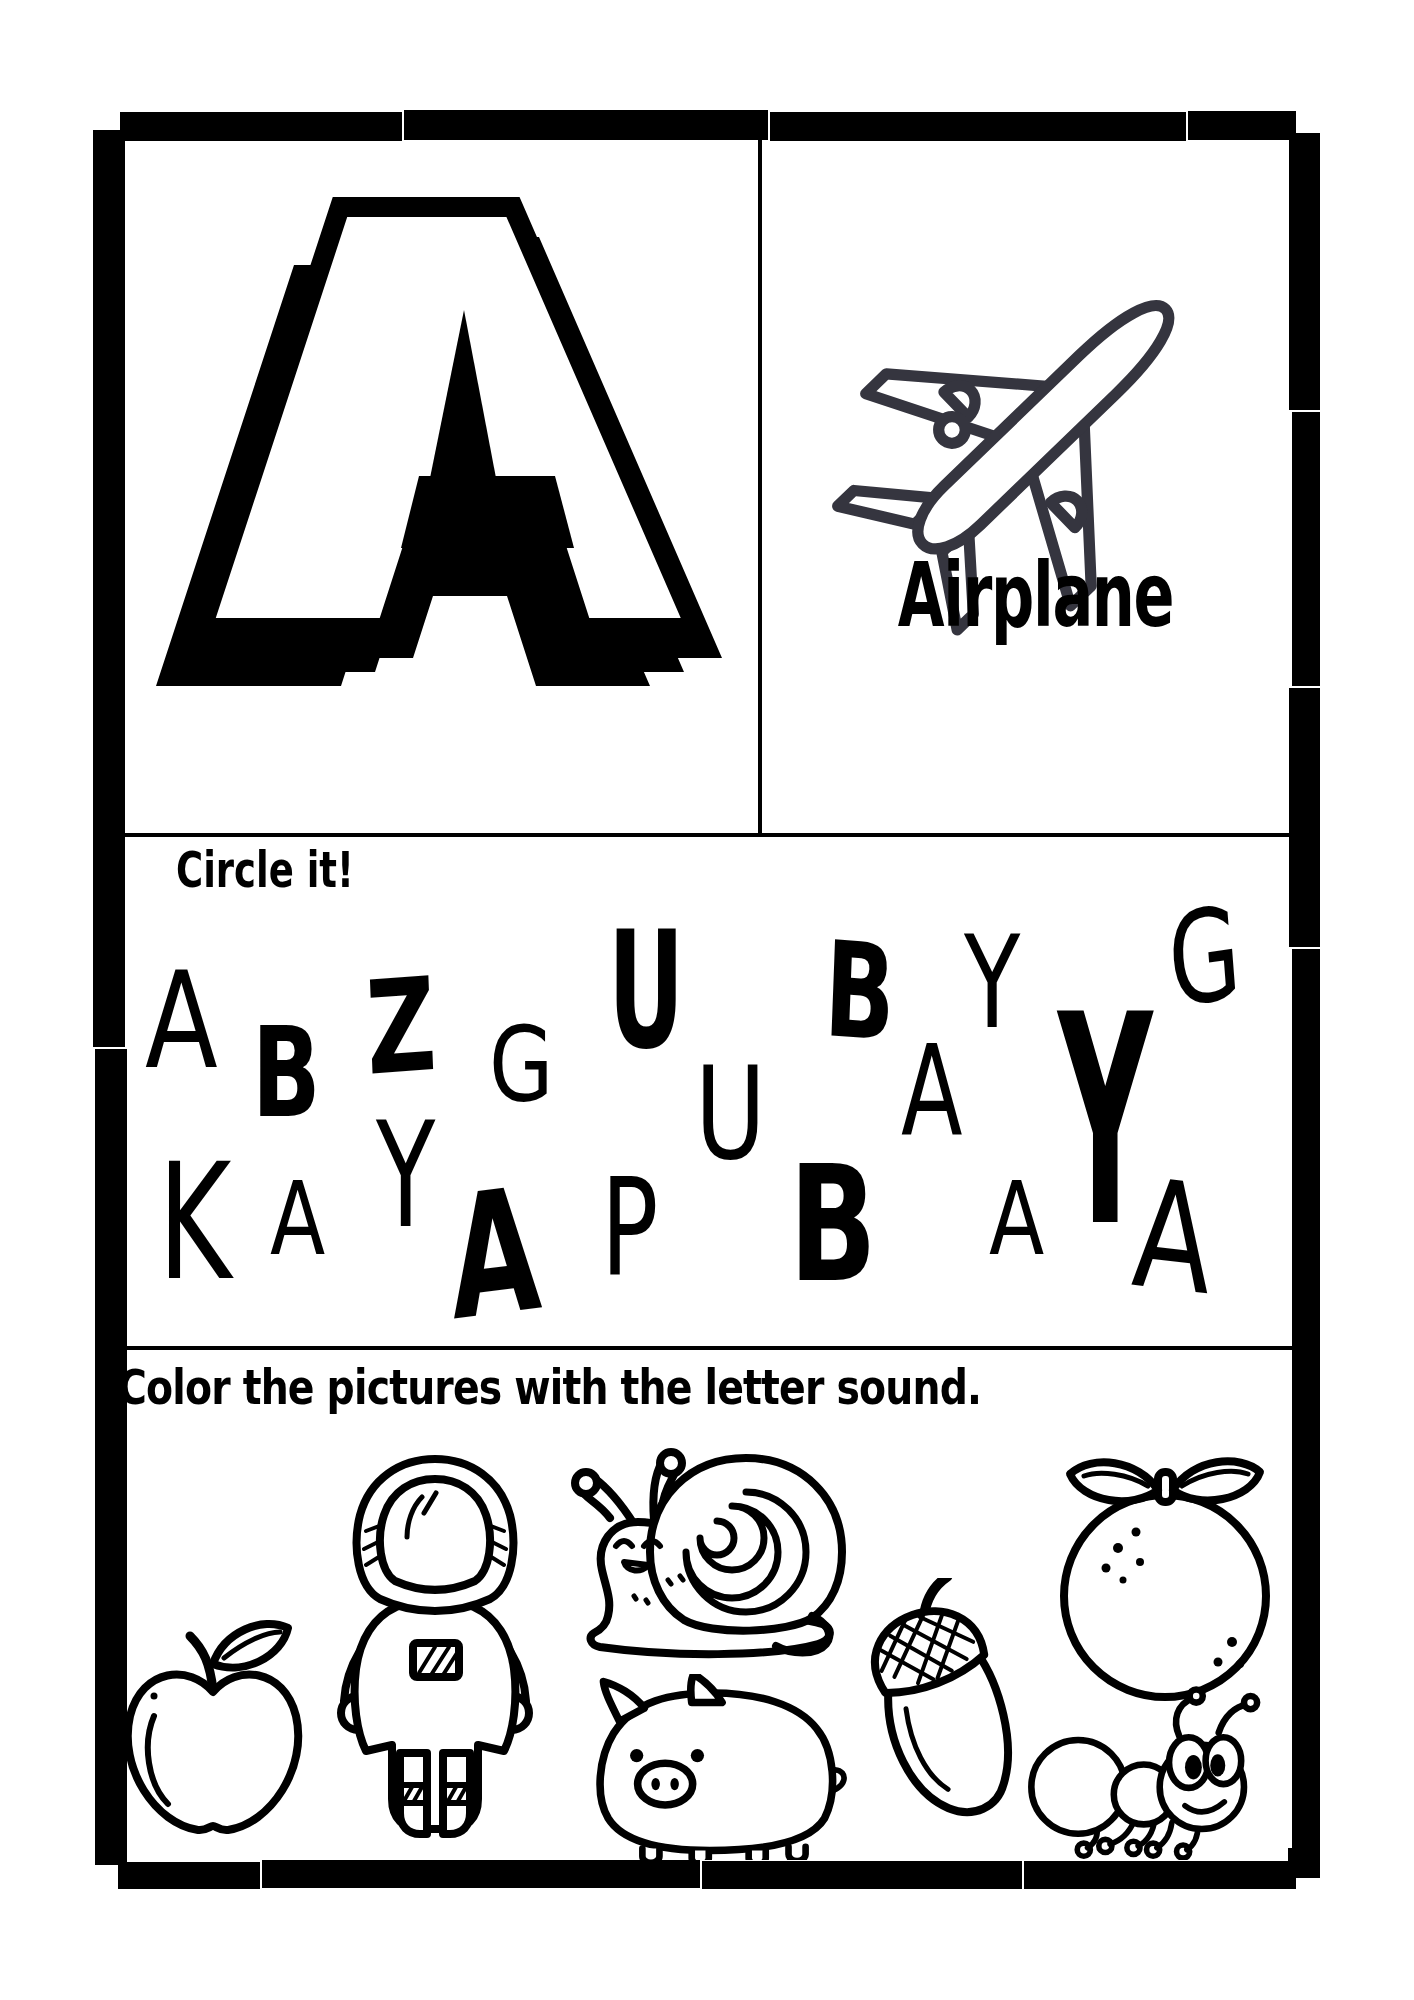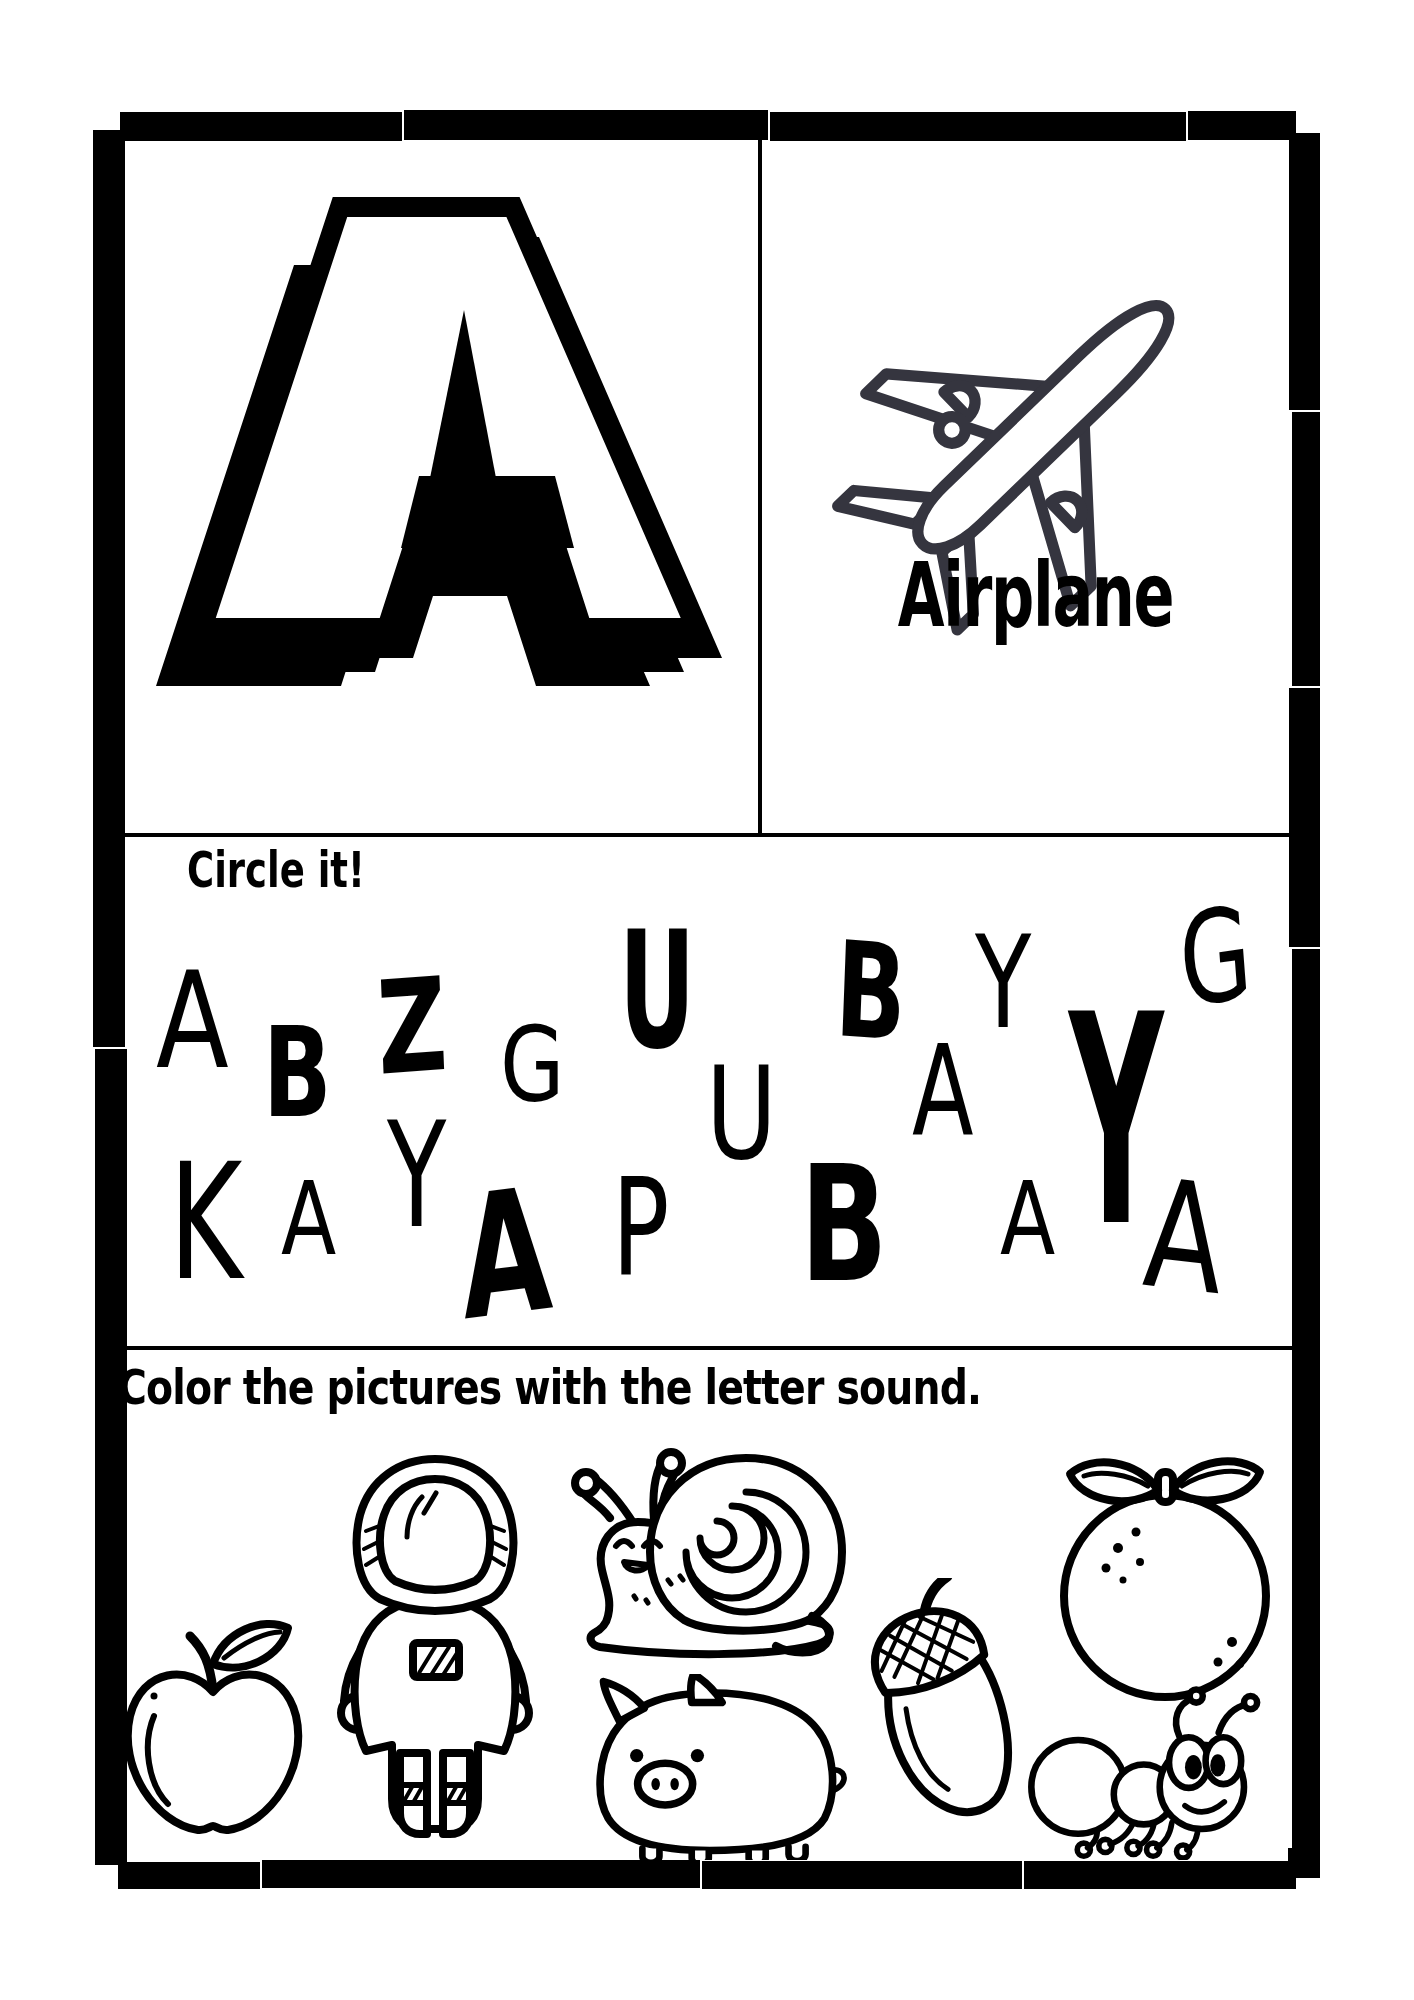--- a/index.html
+++ b/index.html
@@ -9,21 +9,21 @@
   }
   .frame-seg{position:absolute;background:#000;}
   .divider{position:absolute;background:#000;}
   .hero-svg{position:absolute;left:148px;top:180px;}
   .plane-svg{position:absolute;left:815px;top:225px;}
   .word-label{
     position:absolute;left:762px;top:551px;width:530px;text-align:center;
     font-size:89px;font-weight:700;line-height:1;letter-spacing:-2px;
     transform:scaleX(.68);transform-origin:55% 50%;
   }
-  .circle-section{position:absolute;left:125px;top:837px;width:1167px;height:509px;}
+  .circle-section{position:absolute;left:114px;top:837px;width:1167px;height:509px;}
   .circle-heading{
     position:absolute;left:62px;top:8px;font-size:50px;font-weight:700;line-height:1;
     transform:scaleX(.74);transform-origin:0 0;white-space:nowrap;
   }
   .scatter-letter{
     position:absolute;line-height:1;transform-origin:0 0;white-space:pre;
     user-select:none;
   }
   .color-section{position:absolute;left:118px;top:1350px;width:1167px;height:512px;}
   .color-instruction{

